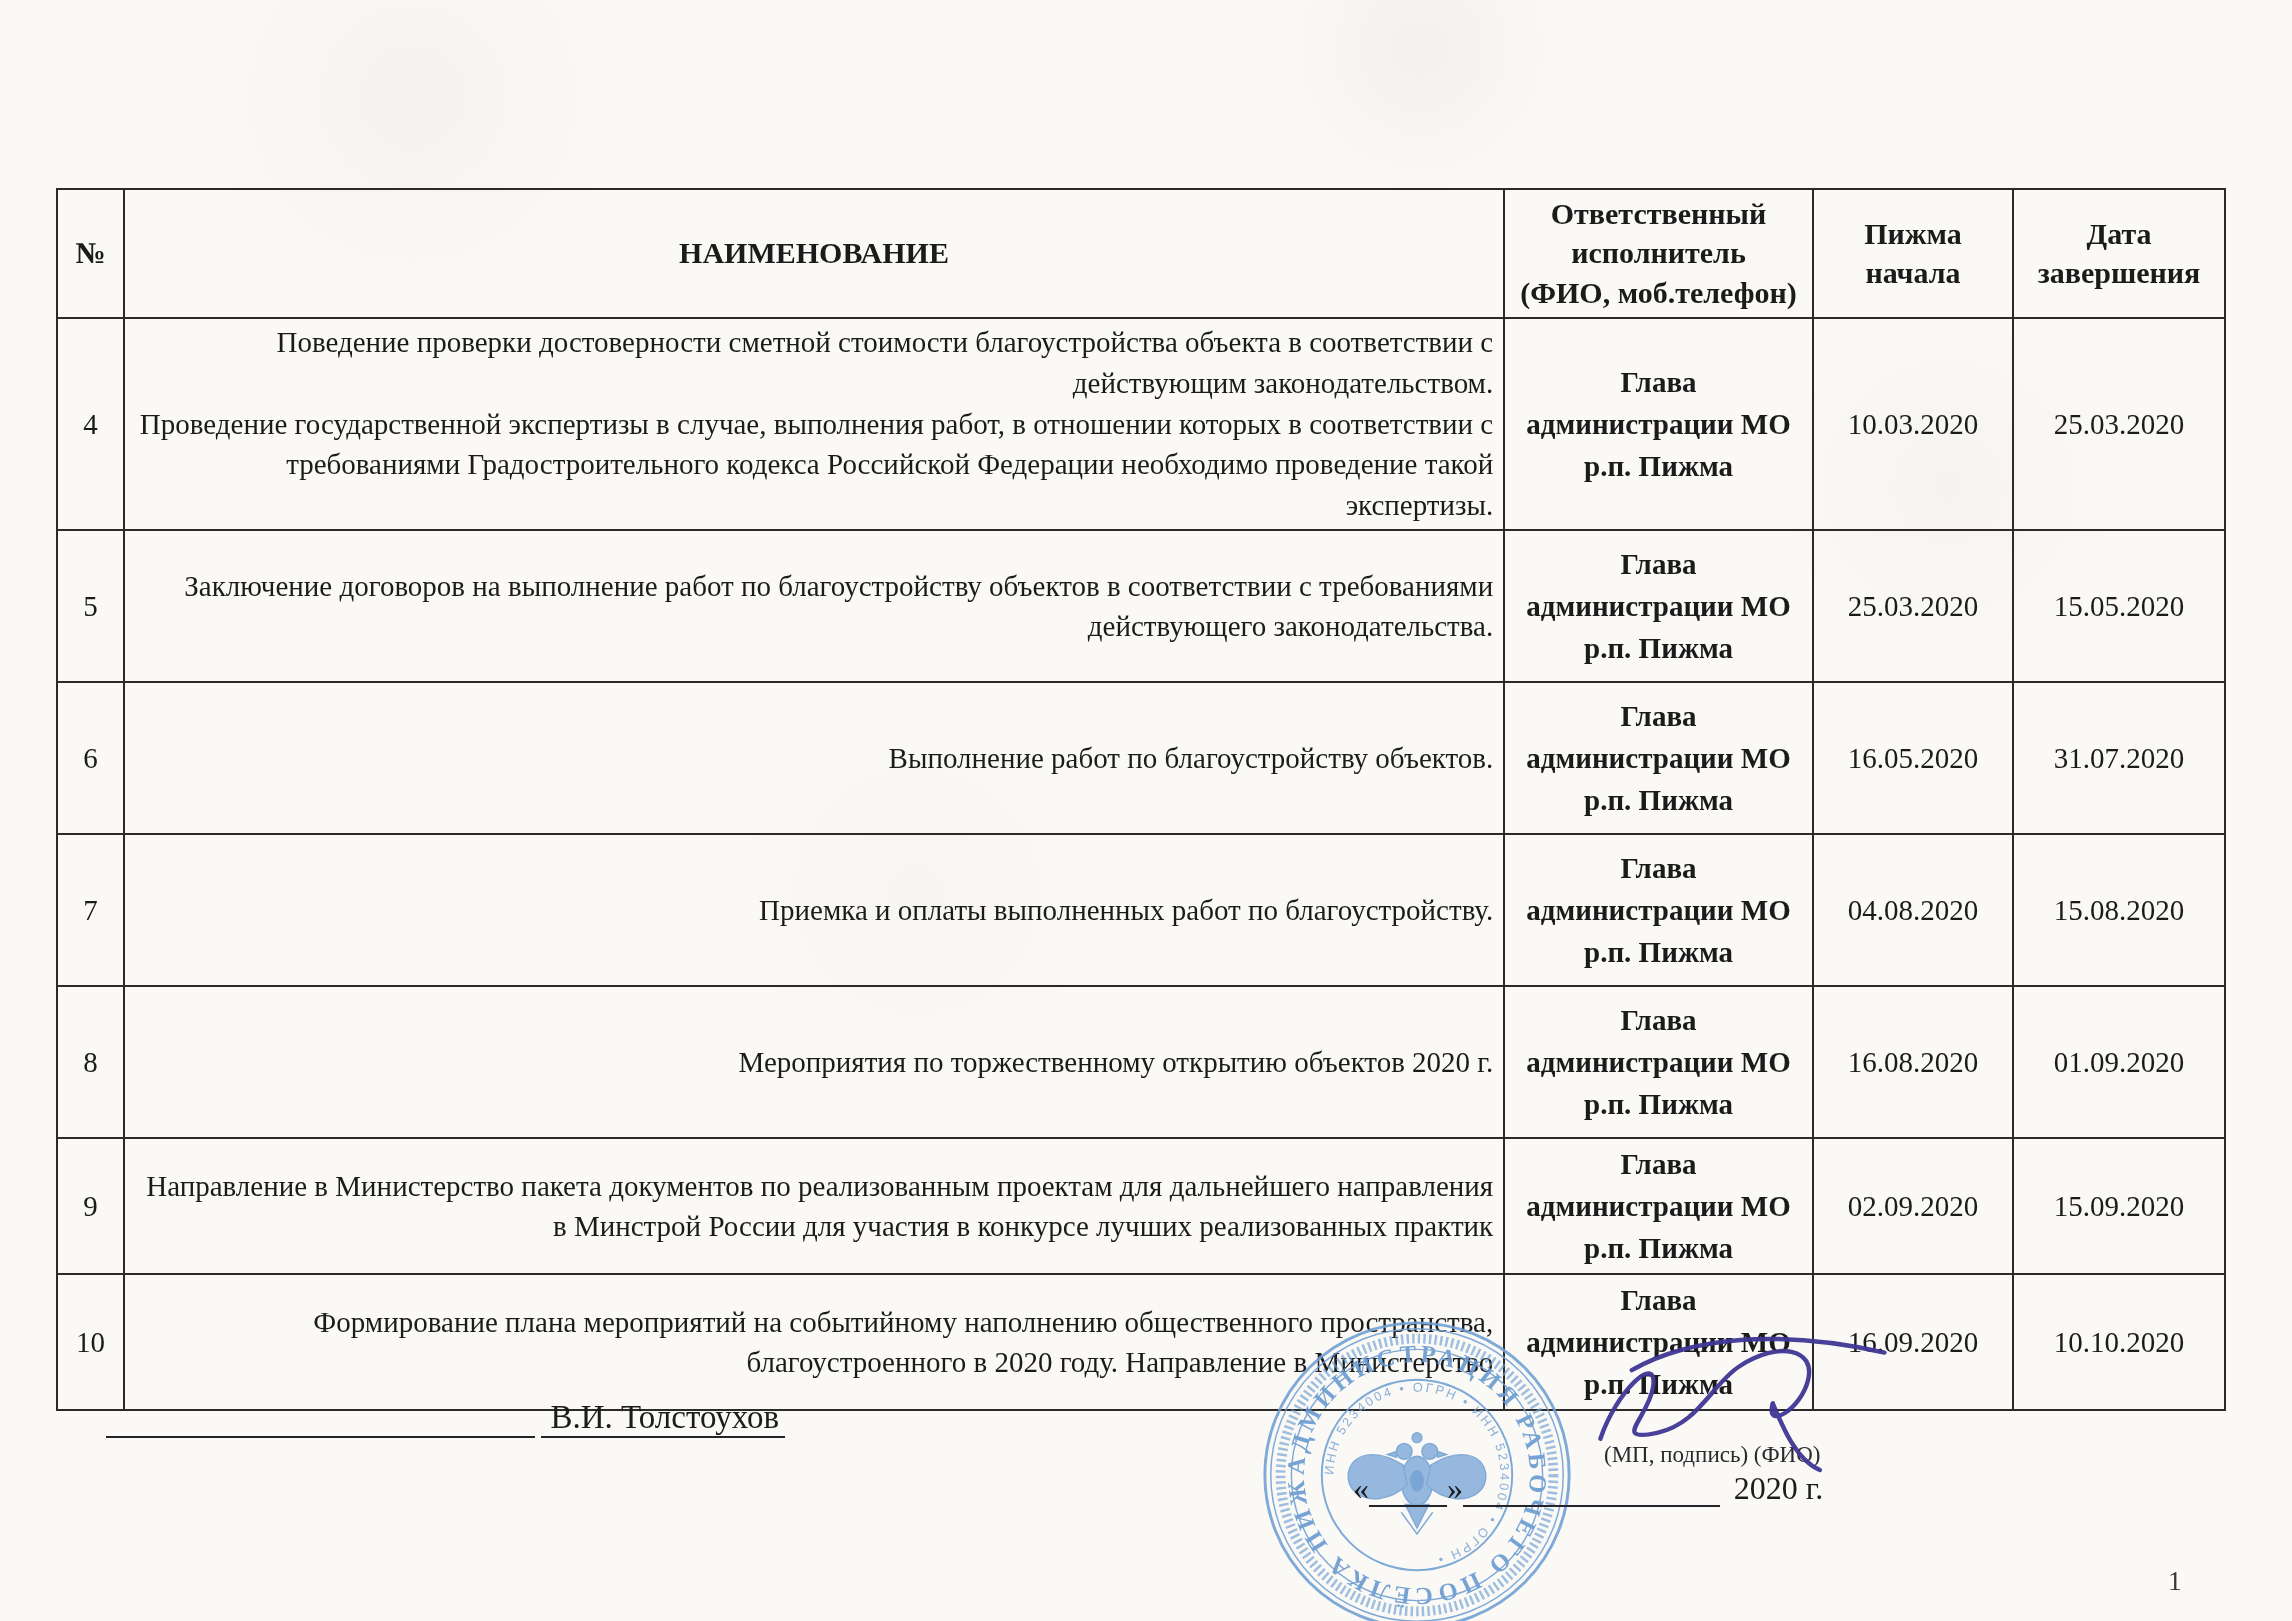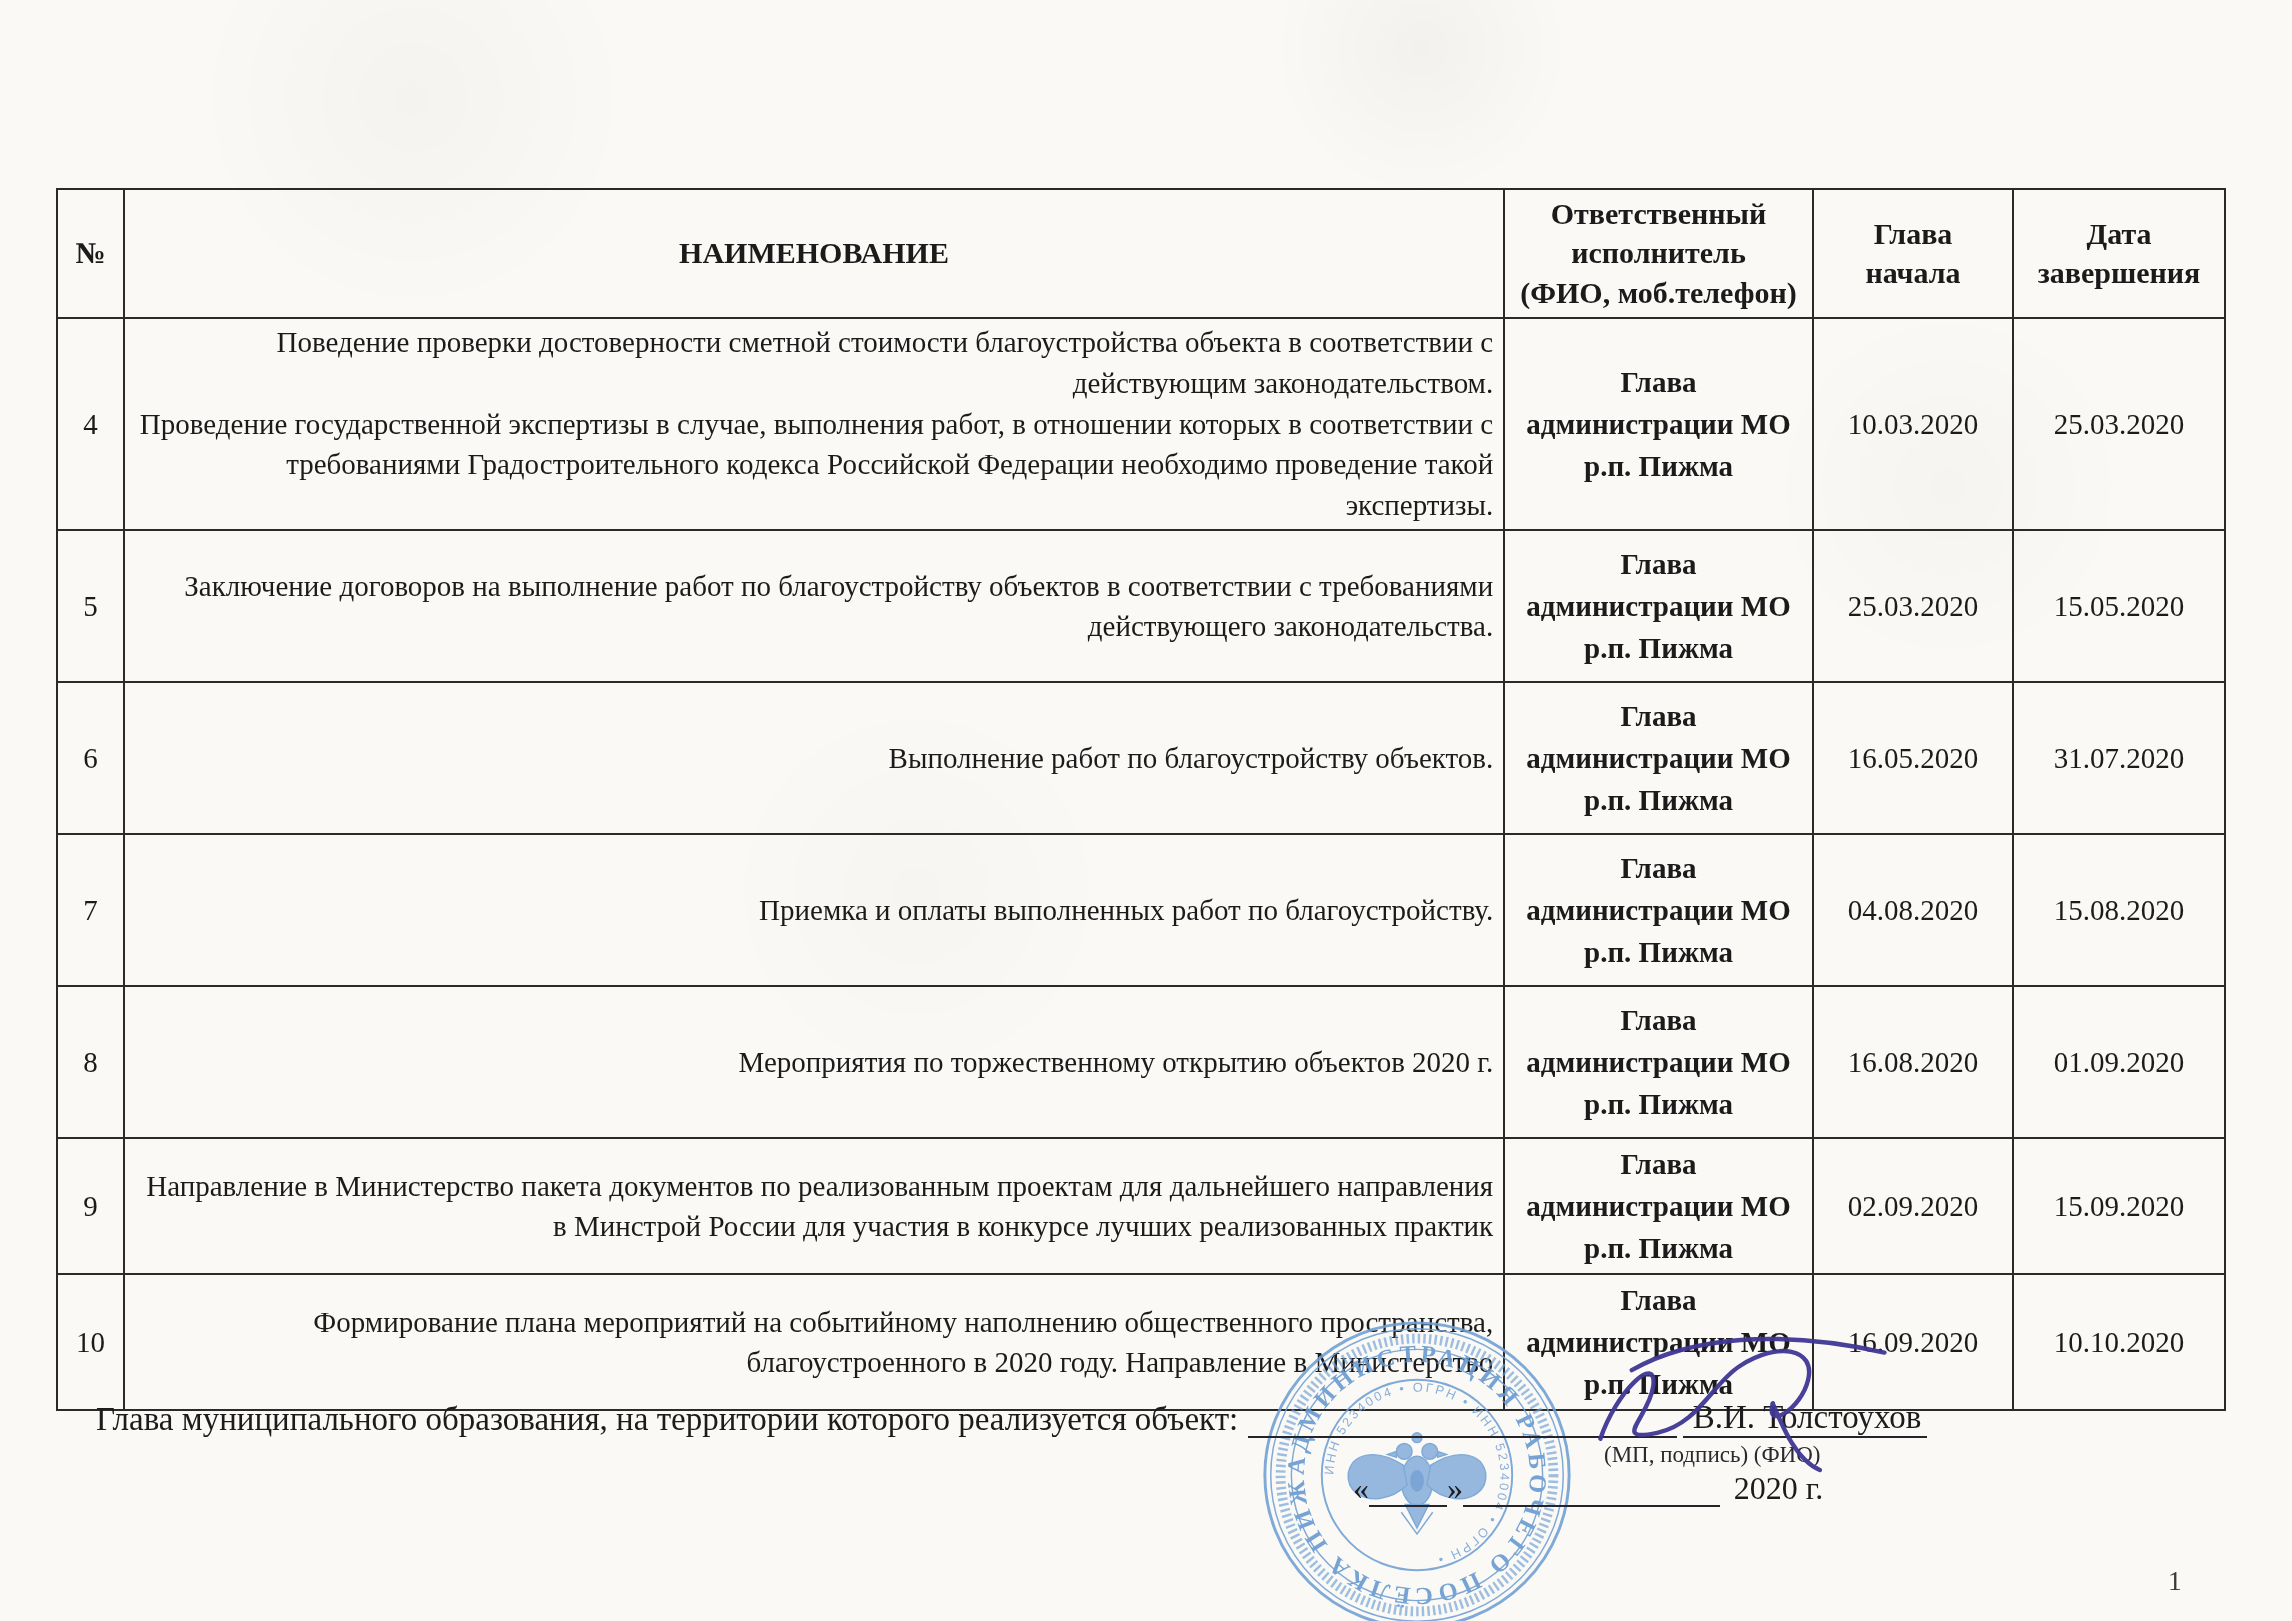--- a/index.html
+++ b/index.html
@@ -71,21 +71,21 @@
     <col style="width:309px">
     <col style="width:200px">
     <col style="width:212px">
   </colgroup>
   <thead>
     <tr style="height:116px">
       <th>№</th>
       <th>НАИМЕНОВАНИЕ</th>
       <th>Ответственный исполнитель
 (ФИО, моб.телефон)</th>
-      <th>Глава начала</th>
+      <th>Пижма начала</th>
       <th>Дата
 завершения</th>
     </tr>
   </thead>
   <tbody>
     <tr style="height:169px">
       <td class="cell-num">4</td>
       <td class="cell-name">Поведение проверки достоверности сметной стоимости благоустройства объекта в соответствии с действующим законодательством.
 Проведение государственной экспертизы в случае, выполнения работ, в отношении которых в соответствии с требованиями Градостроительного кодекса Российской Федерации необходимо проведение такой экспертизы.</td>
       <td class="cell-exec">Глава администрации МО р.п. Пижма</td>
@@ -174,21 +174,20 @@
 
 <svg class="signature-svg" width="333" height="157" viewBox="0 0 340 160">
   <g fill="none" stroke="#3f3795" stroke-width="4.5" stroke-linecap="round" opacity="0.95">
     <path d="M28,118 C44,70 86,30 82,64 C78,96 38,122 86,112 C128,103 142,62 170,44 C210,18 248,26 240,58 C233,88 196,110 204,82"></path>
     <path d="M60,48 C120,14 210,6 318,30"></path>
     <path d="M204,82 C214,106 228,140 252,150"></path>
   </g>
 </svg>
 
 <div class="footer-attestation">
-  <span>Глава муниципального образования, на территории которого реализуется объект:</span>
   <span class="blank-line sig-blank"></span>
   <span class="sig-name">В.И. Толстоухов</span>
 </div>
 
 <div class="footer-caption">(МП, подпись)  (ФИО)</div>
 
 <div class="footer-dateline">
   <span>«</span>
   <span class="blank-line date-blank-day"></span>
   <span>»</span>

